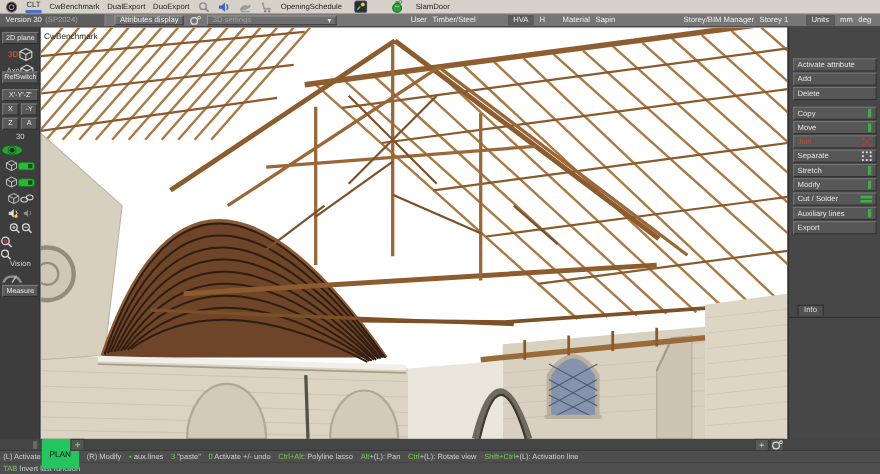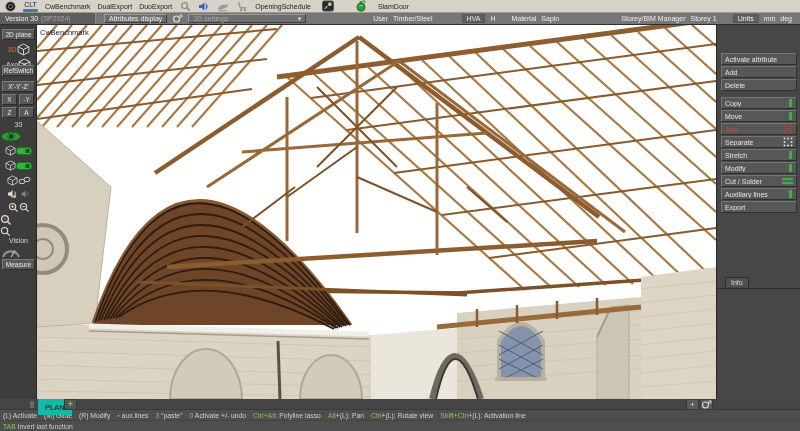--- a/index.html
+++ b/index.html
@@ -63,21 +63,21 @@
   .rbtn.gap { margin-bottom:6px; }
   .rbtn.redrow .lbl { color:#c05040; }
   .ric { flex:none; margin-left:2px; display:flex; align-items:center; }
   .info-tab { position:absolute; left:8px; top:252px; padding:1px 5px; font-size:7px;
               color:#dedede; background:#515151; border:1px solid #2e2e2e; border-bottom:none; }
   .info-line { position:absolute; left:0; top:263px; width:84px; border-top:1px solid #2e2e2e; }
 
   
   .bottom { position:absolute; left:0; top:399px; width:800px; height:32px; background:#4e4e4e; }
   .tabrow { position:relative; height:11px; background:#454545; border-bottom:1px solid #3a3a3a; }
-  .plan-tab { position:absolute; left:38px; top:0; height:16px; padding:0 7px; background:#14b8a6;
+  .plan-tab { position:absolute; left:38px; top:0; height:27px; padding:0 7px; background:#22c55e;
               color:#111; font-size:7.5px; display:flex; align-items:center; }
   .addtab { position:absolute; left:64px; top:0; height:11px; width:13px; background:#555;
             border:1px solid #3a3a3a; color:#7dc855; font-size:9px; font-weight:bold;
             display:flex; align-items:center; justify-content:center; line-height:1; }
   .tabgrip { position:absolute; left:30px; top:2px; width:4px; height:7px; background:#6a6a6a; }
   .vbtns { position:absolute; left:686px; top:0; display:flex; gap:1px; }
   .vbtn { width:13px; height:11px; background:#5a5a5a; border:1px solid #3a3a3a;
           color:#d8d8d8; font-size:8px; display:flex; align-items:center; justify-content:center; line-height:1; }
   .status { height:10px; display:flex; align-items:center; gap:7px; padding:0 3px;
             font-size:6.8px; color:#cfcfcf; white-space:nowrap; }

